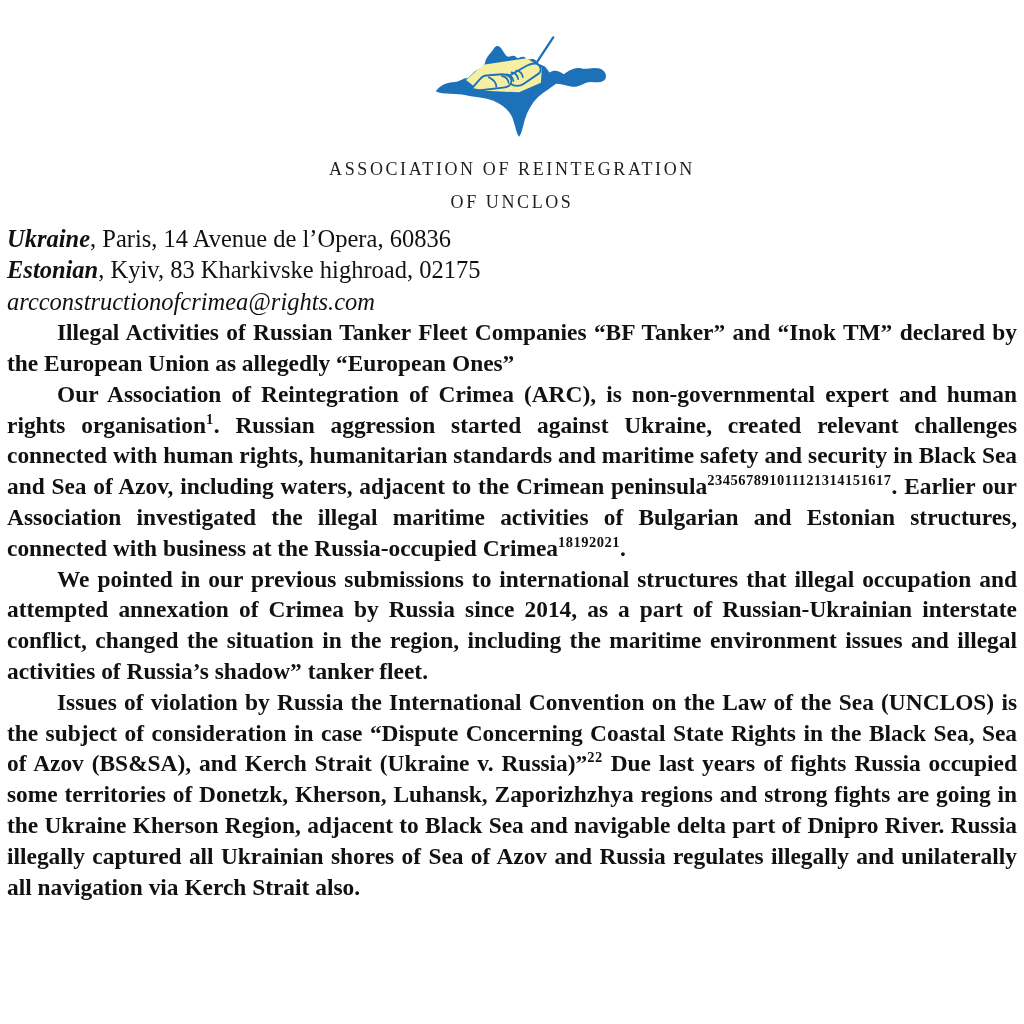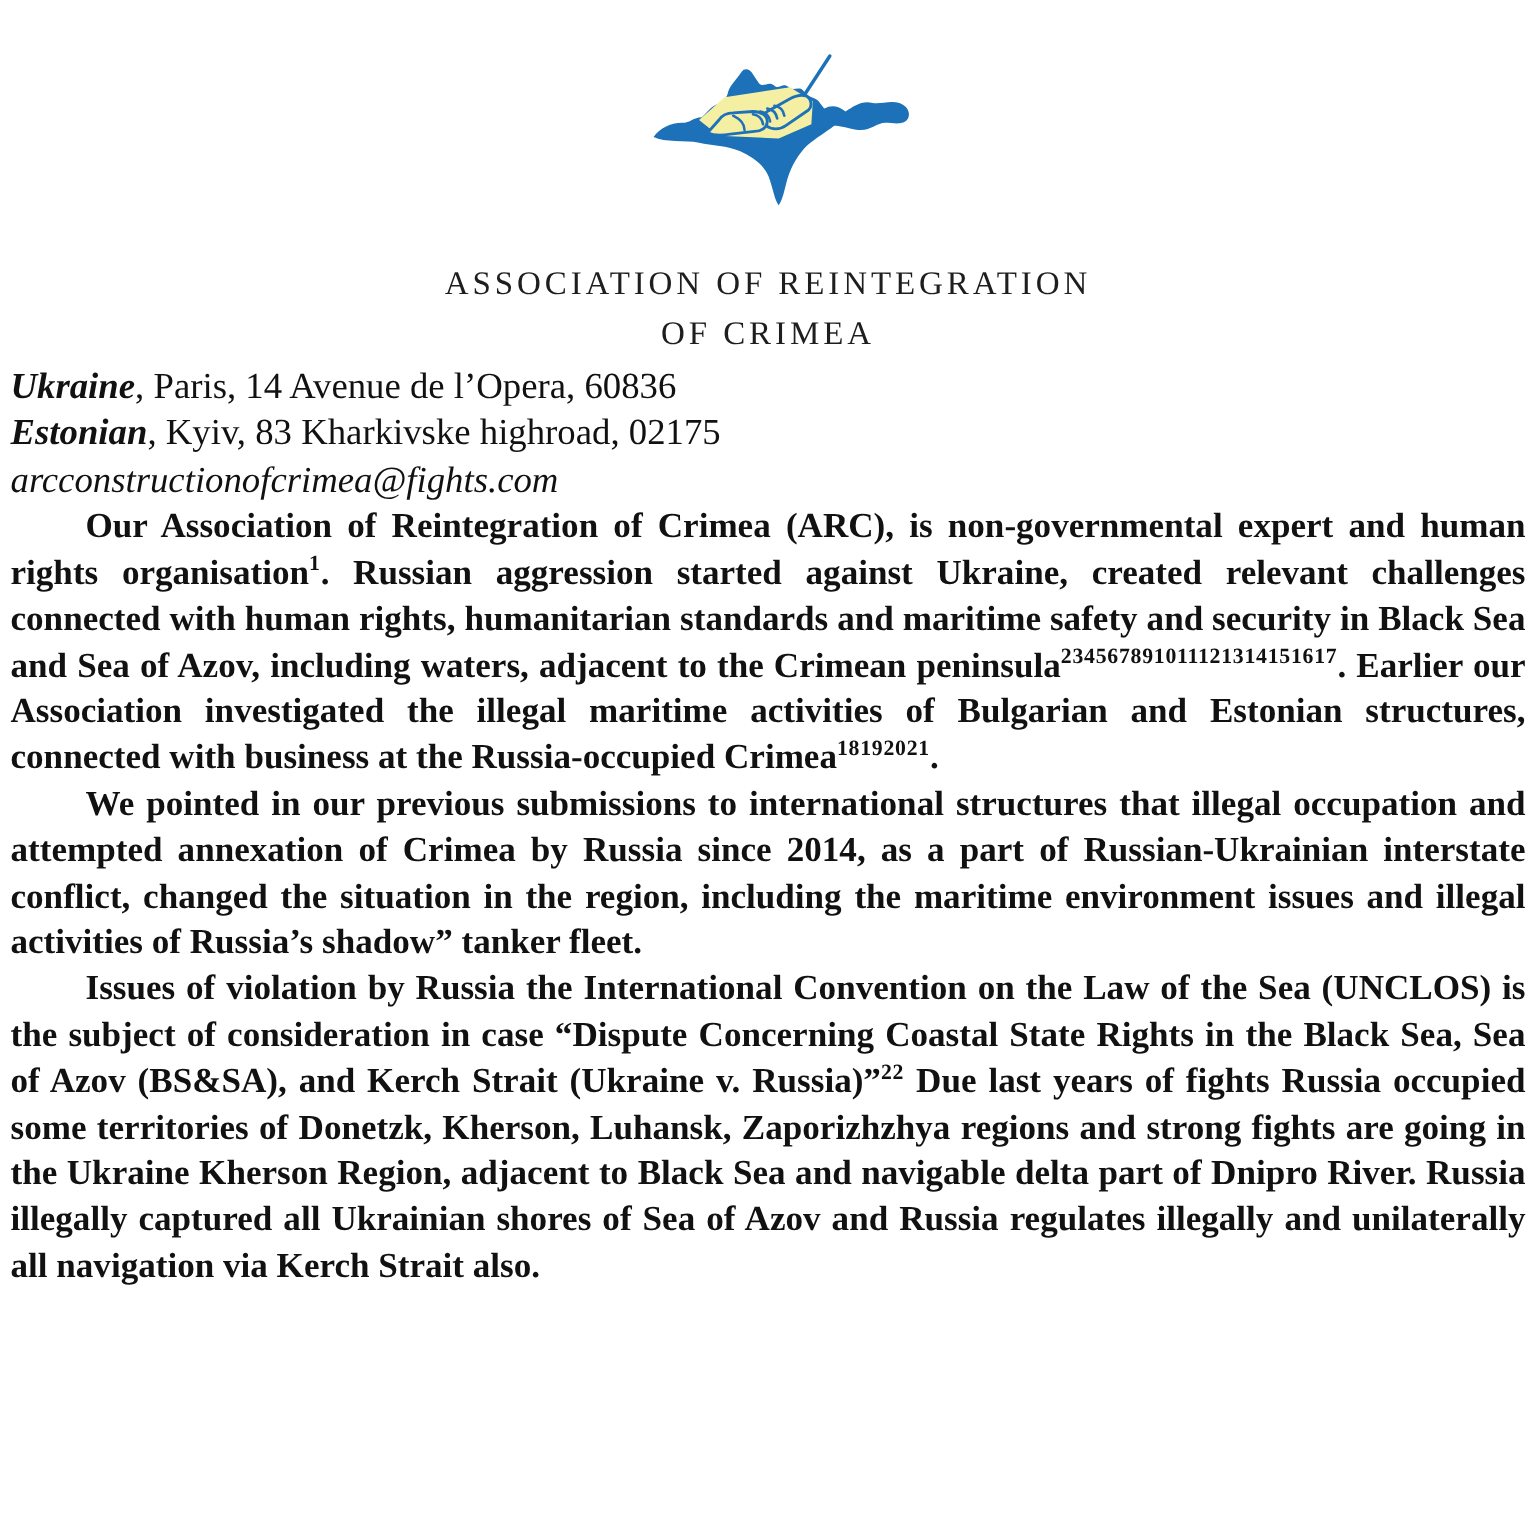--- a/index.html
+++ b/index.html
@@ -21,25 +21,25 @@
     height: 112px;
   }
   .logo-wrap svg { width: 182px; height: 110px; }
   .map-shape { fill: var(--map-blue, #1d71b8); }
   .spit-line { stroke: var(--map-blue, #1d71b8); stroke-width: 2.4; fill: none; stroke-linecap: round; }
   .patch { fill: var(--handshake-yellow, #f5efa3); }
   .hand { fill: var(--handshake-yellow, #f5efa3); stroke: var(--map-blue, #1d71b8); stroke-width: 2; stroke-linejoin: round; stroke-linecap: round; }
   .finger { fill: none; stroke: var(--map-blue, #1d71b8); stroke-width: 1.8; stroke-linecap: round; }
   .org-title {
     text-align: center;
-    font-size: 22px;
+    font-size: 18px;
     line-height: 33px;
     letter-spacing: 2.6px;
     color: #1e1e1e;
-    margin-top: 26px;
+    margin-top: 7px;
     margin-bottom: 4px;
   }
   .letterhead p { margin: 0; font-size: 24.5px; line-height: 31.4px; }
   .bi { font-weight: bold; font-style: italic; }
   .i  { font-style: italic; }
   .ref { text-decoration: underline; }
   .subject, .body-par {
     margin: 0;
     font-size: 23.4px;
     line-height: 30.8px;
@@ -84,29 +84,30 @@
       <path class="finger" d="M76,44 q6,1 7,7"></path>
       <path class="finger" d="M81,42 q6,1 7,7"></path>
       <path class="finger" d="M86,40 q6,1 7,7"></path>
       <path class="finger" d="M91,38 q6,1 7,7"></path>
       <path class="finger" d="M62,45 q8,4 8,10"></path>
     </svg>
   </div>
 
   <div class="org-title">
     <div>ASSOCIATION OF REINTEGRATION</div>
-    <div>OF CRIMEA</div>
+    <div>OF UNCLOS</div>
   </div>
 
   <div class="letterhead">
     <p><span class="bi">Ukraine</span><span>, Paris, 14 Avenue de l’Opera, 60836</span></p>
     <p><span class="bi">Estonian</span><span>, Kyiv, 83 Kharkivske highroad, 02175</span></p>
-    <p class="i">arcconstructionofcrimea@fights.com</p>
+    <p class="i">arcconstructionofcrimea@rights.com</p>
   </div>
 
+  <p class="subject">Illegal Activities of Russian Tanker Fleet Companies “BF Tanker” and “Inok TM” declared by the European Union as allegedly “European Ones”</p>
 
   <p class="body-par"><span>Our Association of Reintegration of Crimea (ARC), is non-governmental expert and human rights organisation</span><sup>1</sup><span>. Russian aggression started against Ukraine, created relevant challenges connected with human rights, humanitarian standards and maritime safety and security in Black Sea and Sea of Azov, including waters, adjacent to the Crimean peninsula</span><sup>234567891011121314151617</sup><span>. Earlier our Association investigated the illegal maritime activities of Bulgarian and Estonian structures, connected with business at the Russia-occupied Crimea</span><sup>18192021</sup><span>.</span></p>
 
   <p class="body-par">We pointed in our previous submissions to international structures that illegal occupation and attempted annexation of Crimea by Russia since 2014, as a part of Russian-Ukrainian interstate conflict, changed the situation in the region, including the maritime environment issues and illegal activities of Russia’s shadow” tanker fleet.</p>
 
   <p class="body-par"><span>Issues of violation by Russia the International Convention on the Law of the Sea (UNCLOS) is the subject of consideration in case “Dispute Concerning Coastal State Rights in the Black Sea, Sea of Azov (BS&amp;SA), and Kerch Strait (Ukraine v. Russia)”</span><sup>22</sup><span> Due last years of fights Russia occupied some territories of Donetzk, Kherson, Luhansk, Zaporizhzhya regions and strong fights are going in the Ukraine Kherson Region, adjacent to Black Sea and navigable delta part of Dnipro River. Russia illegally captured all Ukrainian shores of Sea of Azov and Russia regulates illegally and unilaterally all navigation via Kerch Strait also.</span></p>
 
 </div>
 
 </body></html>

